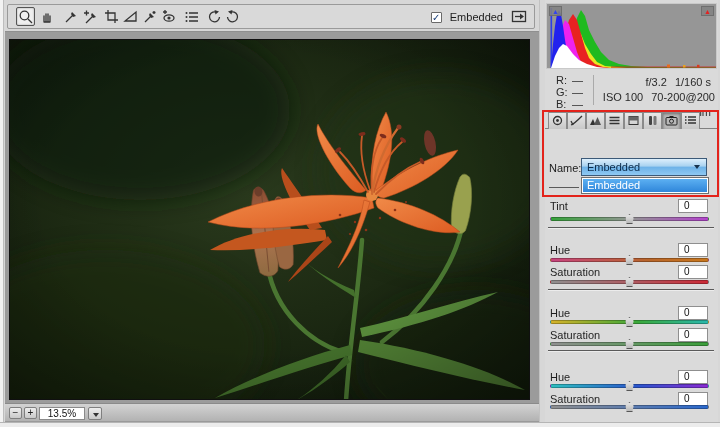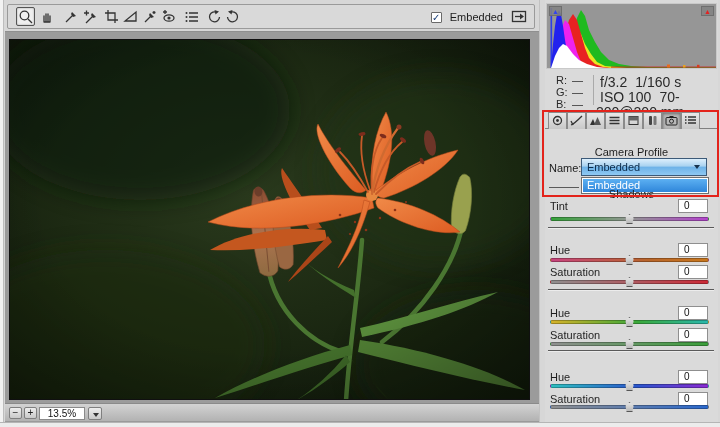--- a/index.html
+++ b/index.html
@@ -43,21 +43,21 @@
   .rpanel { left:545px; top:0; width:173px; height:422px; background:#dadada; }
   .hist-box { position:absolute; left:1px; top:3px; width:171px; height:66px; border:1px solid #c9c9c9; background:#969696; }
   .clip { position:absolute; top:2px; width:13px; height:10px; background:rgba(130,130,130,.85); border:1px solid #6e6e6e; font-size:7px; line-height:9px; text-align:center; }
   .clip.shadow { left:2px; color:#3344ee; }
   .clip.highlight { right:2px; color:#e32222; }
 
   .info { position:absolute; left:1px; top:71px; width:171px; height:39px; }
   .rgb { position:absolute; left:10px; top:3px; line-height:12px; font-size:11px; color:#2a2a2a; }
   .rgb b { font-weight:normal; display:inline-block; width:16px; }
   .info-div { position:absolute; left:47px; top:4px; width:1px; height:30px; background:#aaa; }
-  .exif { position:absolute; left:50px; right:2px; top:4px; text-align:left; line-height:15px; font-size:14px; color:#2a2a2a; }
+  .exif { position:absolute; left:50px; right:2px; top:4px; text-align:right; line-height:15px; font-size:11px; color:#2a2a2a; }
   .exif span { padding:0 4px; }
 
   .tabs { position:absolute; left:0; top:112px; width:173px; height:17px; border-bottom:1px solid #808080; }
   .tab { position:absolute; top:0; width:19px; height:17px; border:1px solid #8a8a8a; border-bottom:none; background:linear-gradient(180deg,#e8e8e8,#c8c8c8); display:flex; align-items:center; justify-content:center; }
   .tab.selected { background:#b9b9b9; box-shadow: inset 0 1px 3px rgba(0,0,0,.4); }
 
   .phead { position:absolute; left:0; top:129px; width:173px; height:15px; background:linear-gradient(180deg,#f0f0f0,#c4c4c4); border-top:1px solid #a5a5a5; border-bottom:1px solid #8f8f8f; text-align:center; font-size:11px; line-height:13px; color:#1c1c1c; }
   .phead-menu { position:absolute; right:4px; top:4px; width:8px; height:6px; border-top:1px solid #555; border-bottom:1px solid #555; }
   .phead-menu:after { content:""; position:absolute; left:0; top:2px; width:8px; height:1px; background:#555; }
 
@@ -390,32 +390,30 @@
       </div>
     <div class="tab" style="left:136px">
         <span><svg width="13" height="11">
             <path class="st" d="M4,2 h8 M4,5 h8 M4,8 h8" stroke-width="1.2"></path>
             <path class="st" d="M1,2 h1.5 M1,5 h1.5 M1,8 h1.5" stroke-width="1.2"></path>
           </svg></span>
       </div>
   </div>
 
 
-  <div class="sec-head" style="top:146px">Camera Profile</div>
   <div class="name-lbl">Name:</div>
   <div class="combo">
     <span>Embedded</span>
     <span class="combo-arrow"></span>
   </div>
   <div class="sep-short" style="top:187px"></div>
   <div class="dlist">
     <div class="ditem">Embedded</div>
   </div>
 
-  <div class="sec-head" style="top:188px">Shadows</div>
   <div class="sl-label" style="top:200px">Tint</div>
   <div class="vbox" style="top:199px">0</div>
   <div class="track g-tint" style="top:217px">
       <div class="thumb"></div>
     </div>
 
   <div class="sep" style="top:227px"></div>
 
   <div class="sl-label" style="top:244px">Hue</div>
   <div class="vbox" style="top:243px">0</div>

